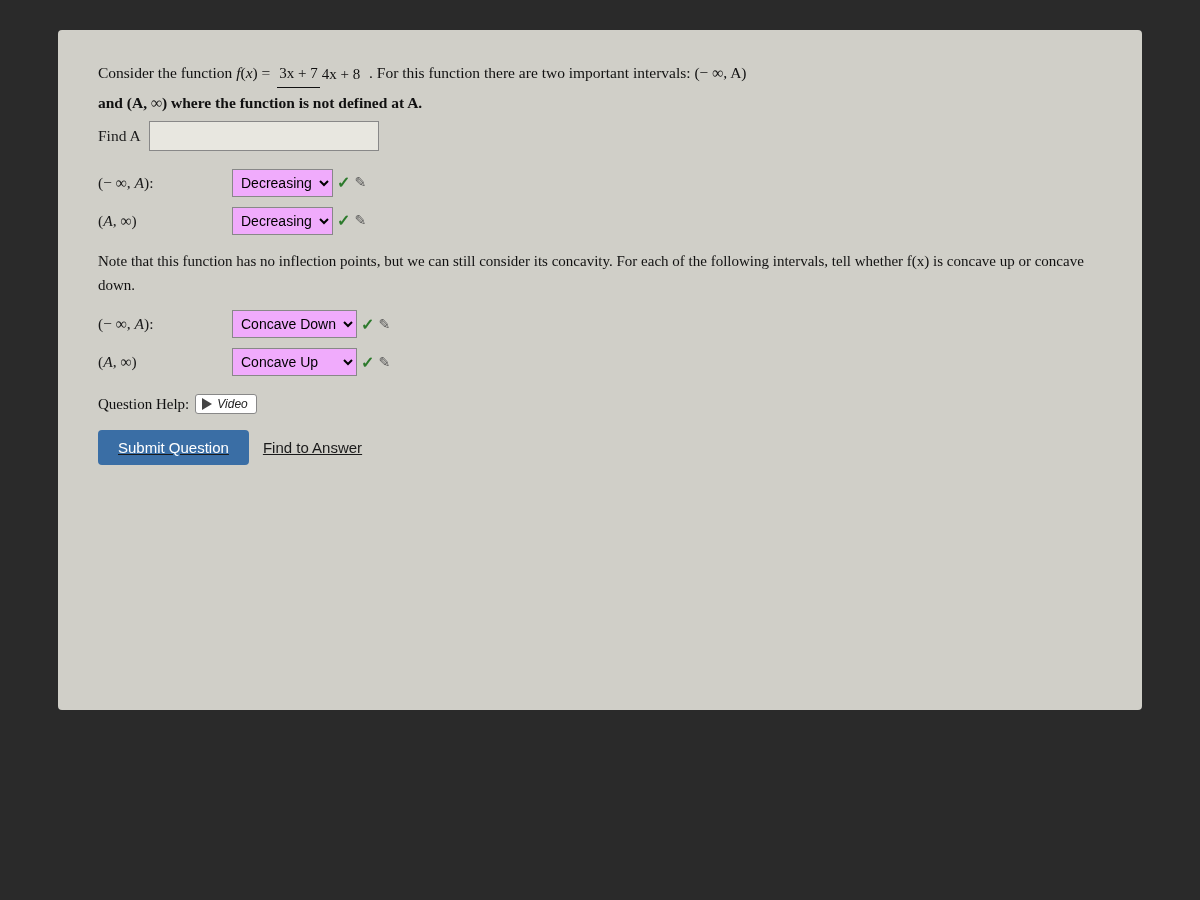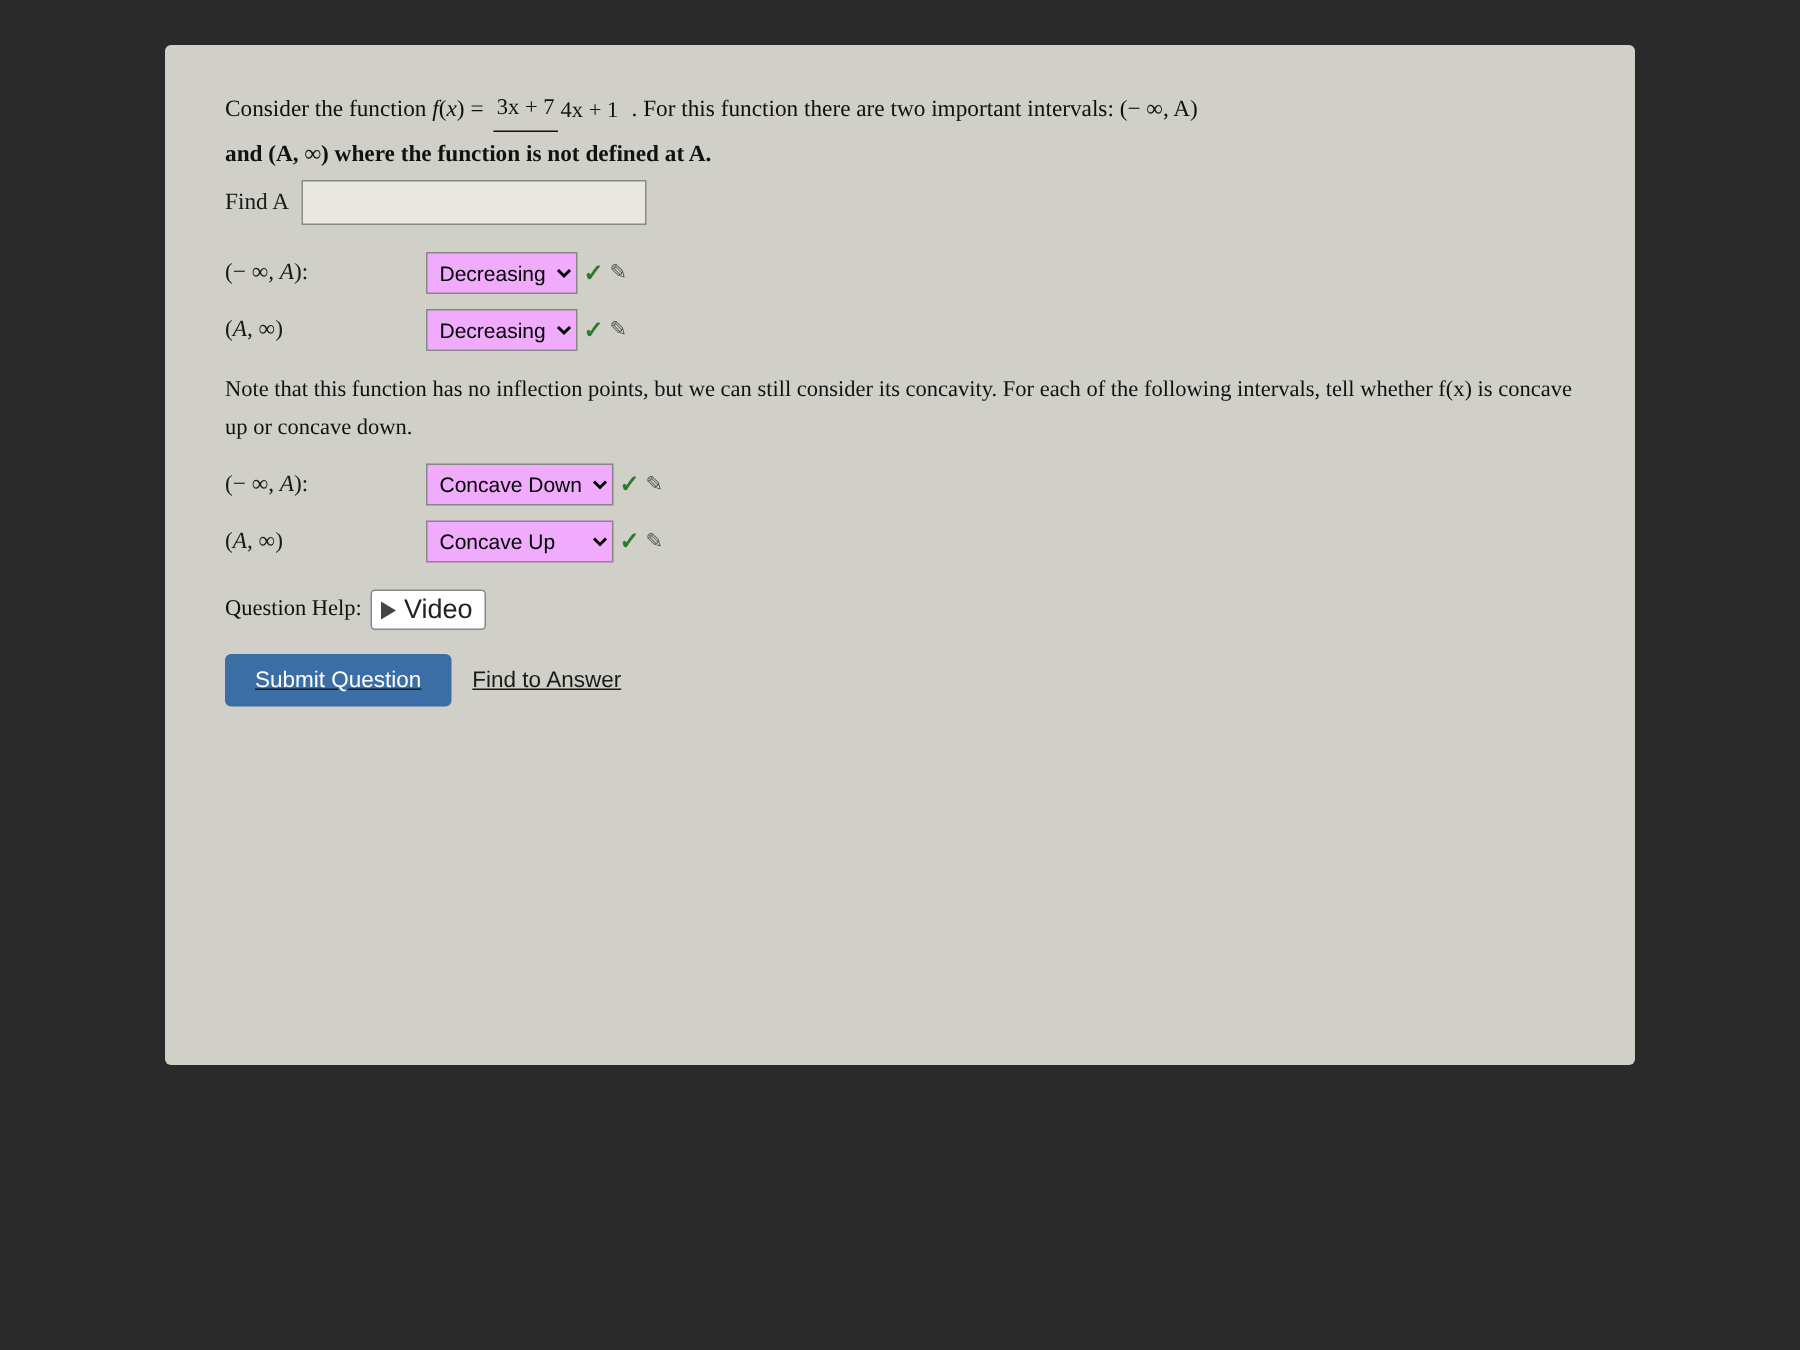--- a/index.html
+++ b/index.html
@@ -11,21 +11,21 @@
       color: #1a1a1a;
       display: flex;
       justify-content: center;
       align-items: flex-start;
       min-height: 900px;
       padding: 20px;
     }
 
     .main-container {
       background-color: #d0cfc8;
-      width: 980px;
+      width: 1084px;
       min-height: 680px;
       padding: 30px 40px 16px 40px;
       border-radius: 4px;
       margin-top: 10px;
     }
 
     .problem-text {
       font-size: 15.5px;
       line-height: 1.7;
       color: #111;
@@ -139,24 +139,25 @@
       color: #111;
     }
 
     .video-btn {
       display: inline-flex;
       align-items: center;
       background: #fff;
       border: 1.5px solid #888;
       border-radius: 3px;
       padding: 2px 8px 2px 6px;
-      font-size: 18px;
+      font-size: 12px;
       cursor: pointer;
       margin-left: 6px;
       color: #222;
+      font-style: italic;
     }
 
     .play-icon {
       display: inline-block;
       width: 0;
       height: 0;
       border-top: 6px solid transparent;
       border-bottom: 6px solid transparent;
       border-left: 10px solid #444;
       margin-right: 5px;
@@ -196,21 +197,21 @@
 </head>
 <body>
 
 <div class="main-container">
 
   <div class="line1 problem-text">
     <span>Consider the function</span>
     <span> <i>f</i>(<i>x</i>) = </span>
     <span class="fraction-container">
       <span class="fraction-num">3x + 7</span>
-      <span class="fraction-den">4x + 1</span>
+      <span class="fraction-den">4x + 8</span>
     </span>
     <span>. For this function there are two important intervals: (− ∞, A)</span>
   </div>
 
   <div class="line2 problem-text">
     <span>and (A, ∞) where the function is not defined at A.</span>
   </div>
 
   <div class="find-a-row">
     <span class="find-a-label">Find A</span>

